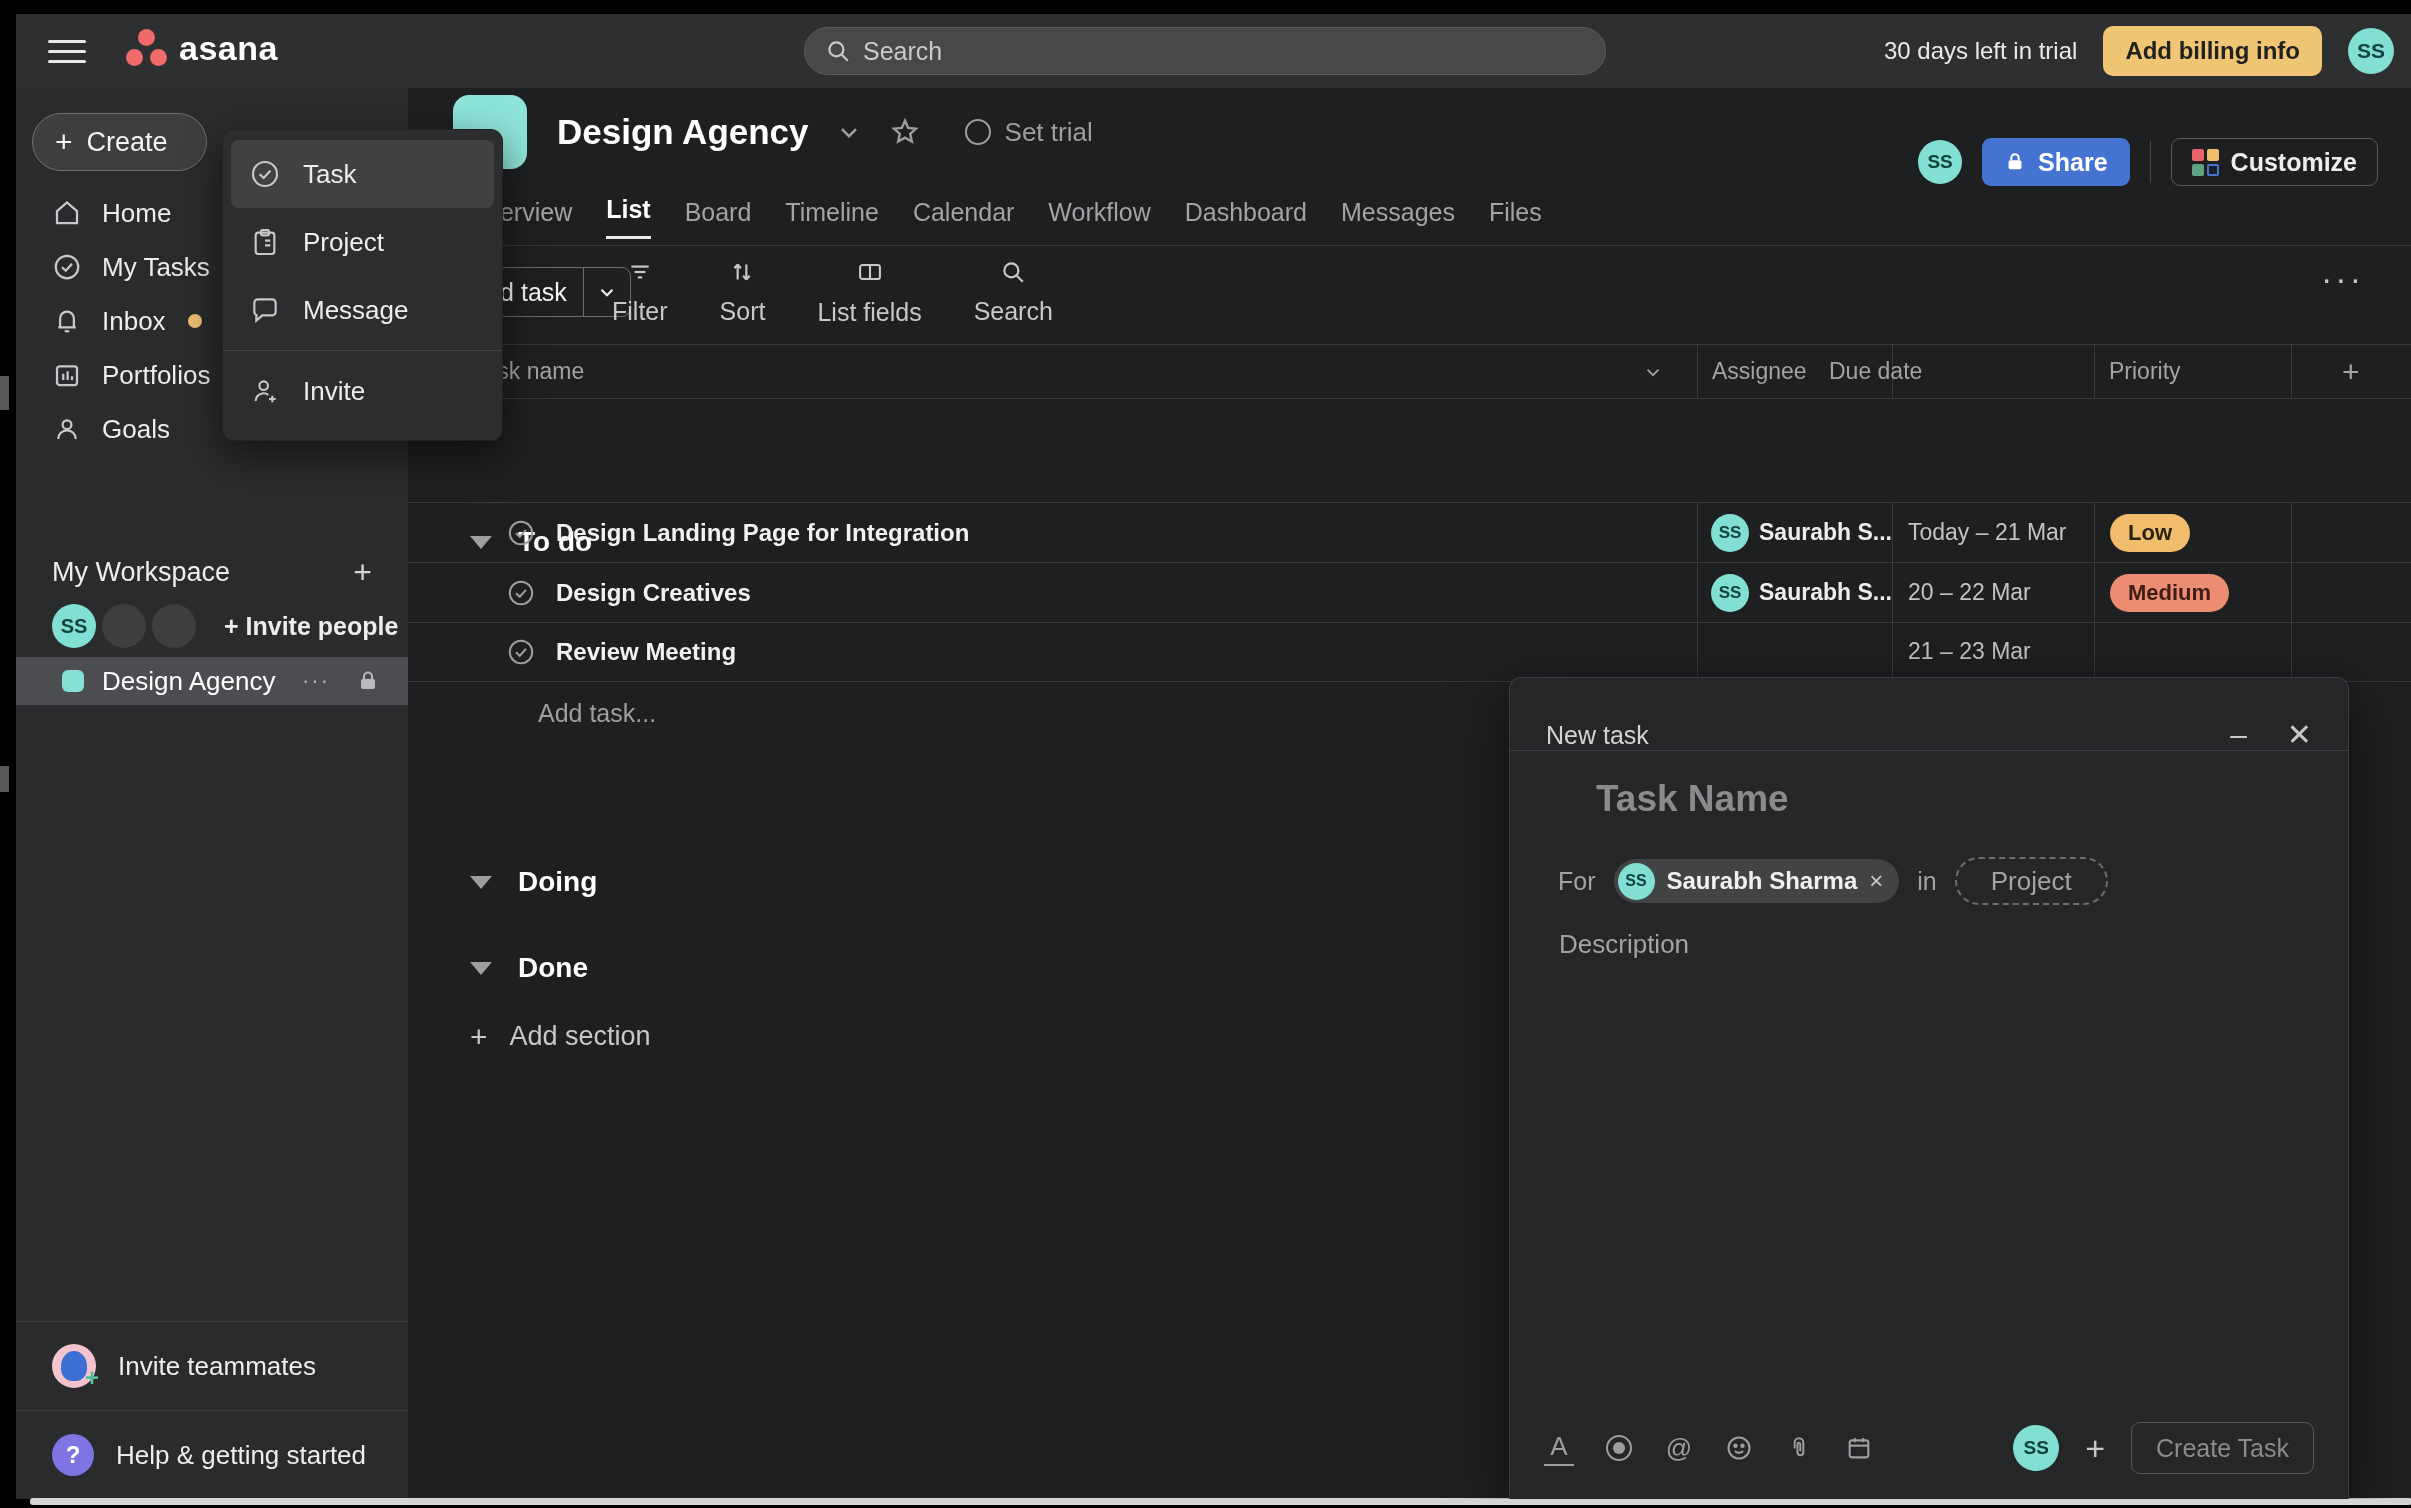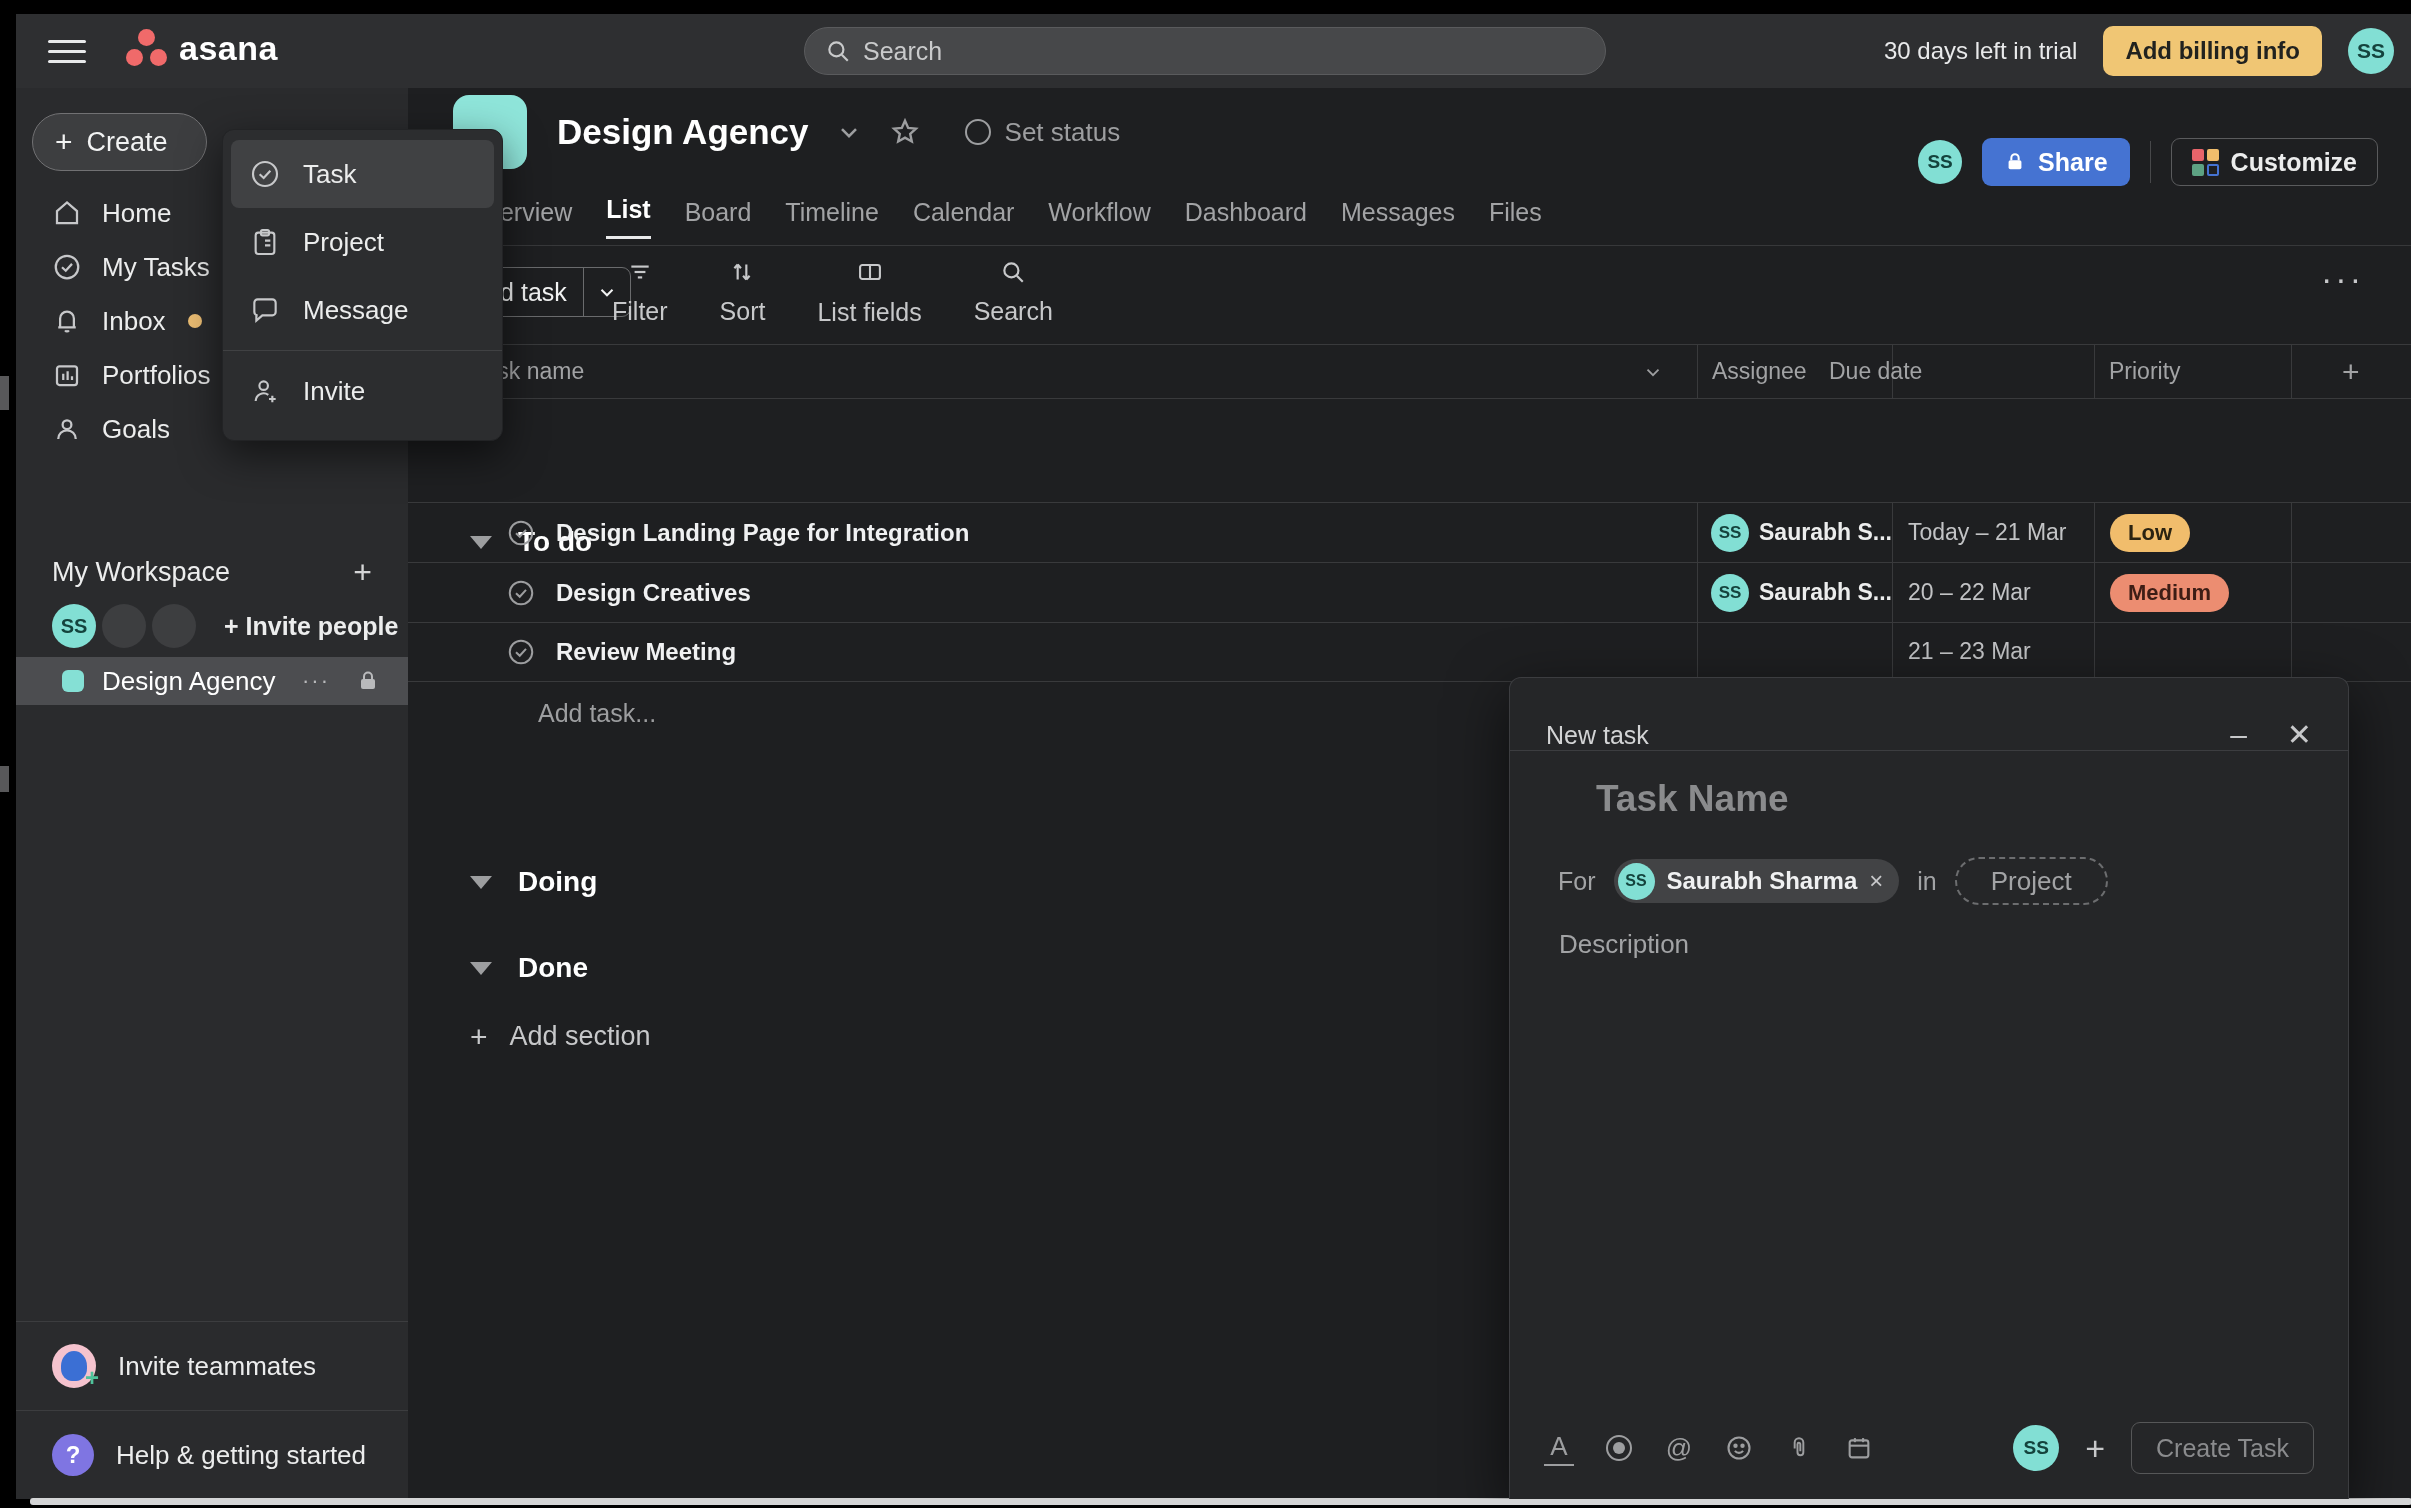--- a/index.html
+++ b/index.html
@@ -320,21 +320,21 @@
             <path d="M6 9.5 12 15.5 18 9.5"></path>
           </svg>
       </span>
       <span class="ghost-icon">
         <svg width="32" height="32" viewBox="0 0 24 24" fill="none" stroke="#9d9ea0" stroke-width="1.8">
             <path d="M12 3.5 14.4 8.9 20.2 9.5 15.9 13.4 17.1 19.1 12 16.2 6.9 19.1 8.1 13.4 3.8 9.5 9.6 8.9 Z"></path>
           </svg>
       </span>
       <span id="set-status">
         <span class="status-circle"></span>
-        <span>Set status</span>
+        <span>Set trial</span>
       </span>
     </div>
 
     <div id="head-right">
       <div id="head-avatar" class="avatar">SS</div>
       <button id="share-btn">
         <span class="ghost-icon">
           <svg width="22" height="22" viewBox="0 0 24 24" fill="#fff">
               <rect x="5" y="10" width="14" height="10" rx="2"></rect>
               <path d="M8 10 V7.5 a4 4 0 0 1 8 0 V10" fill="none" stroke="#fff" stroke-width="2.2"></path>

